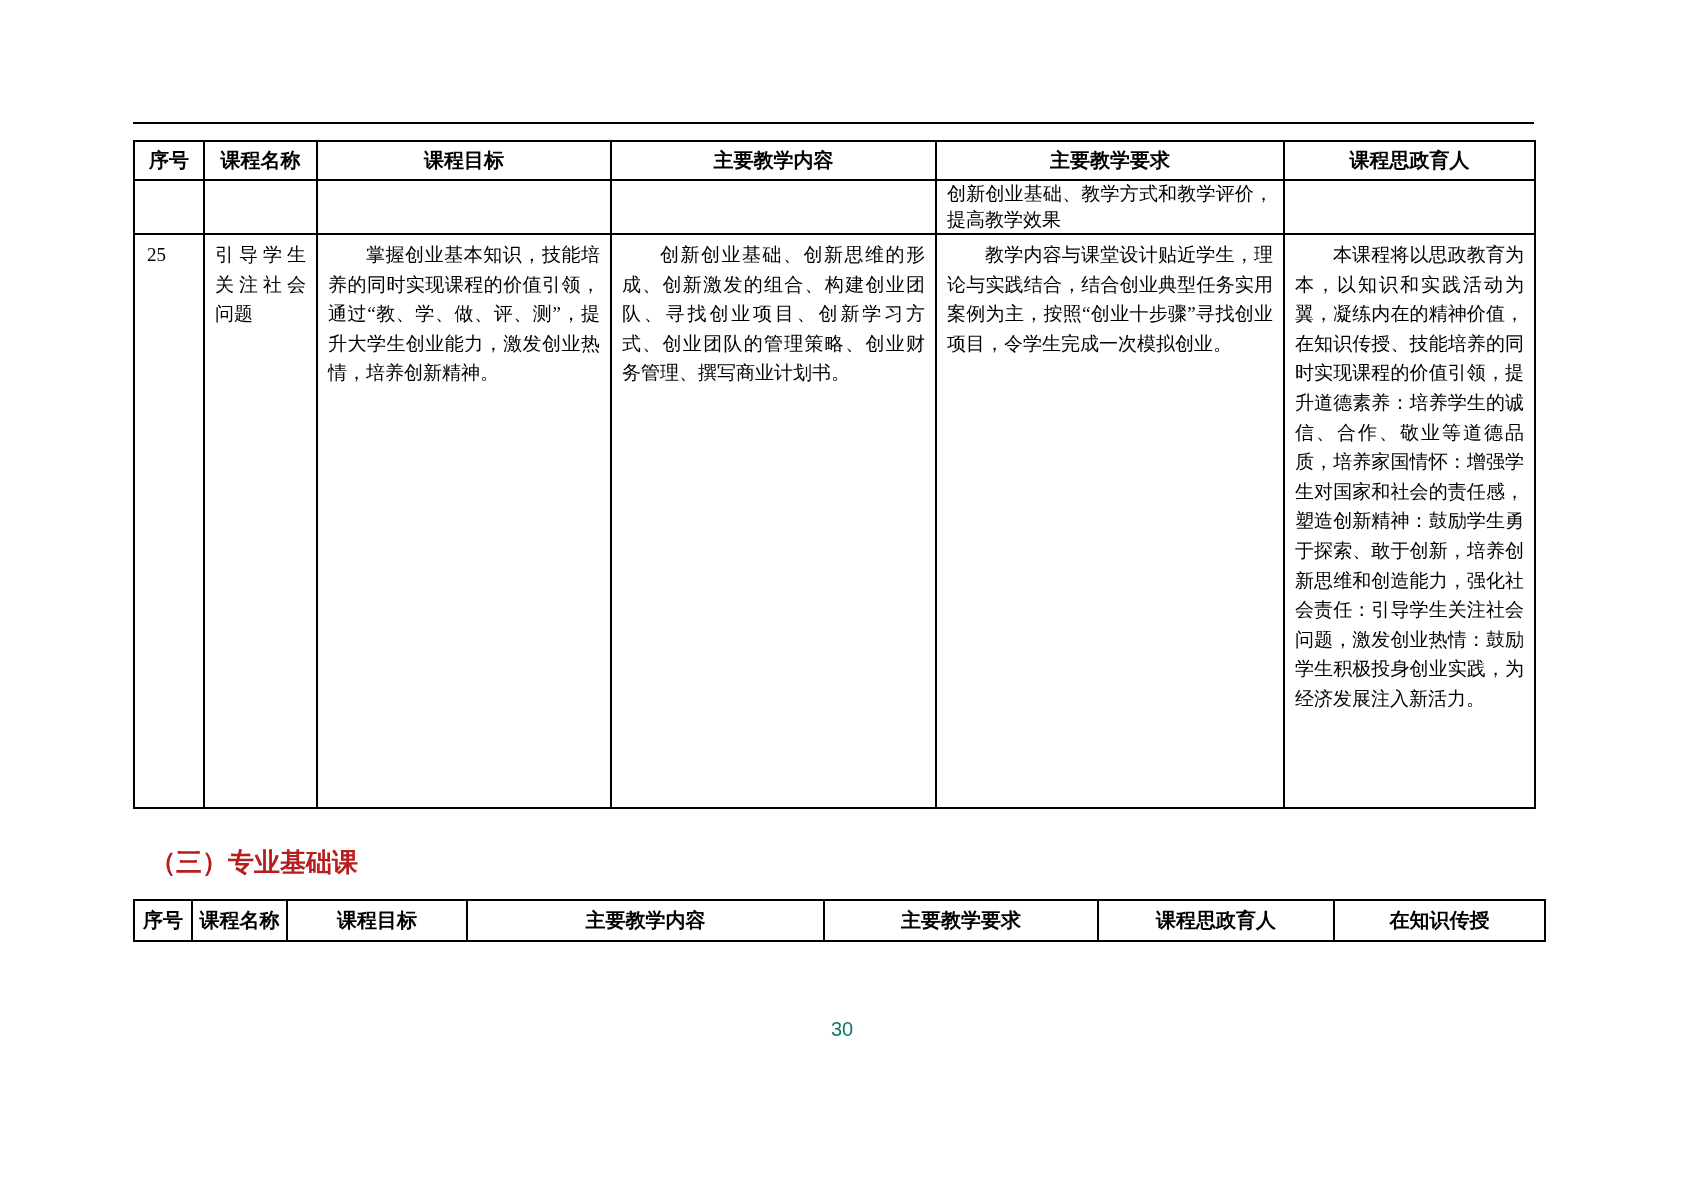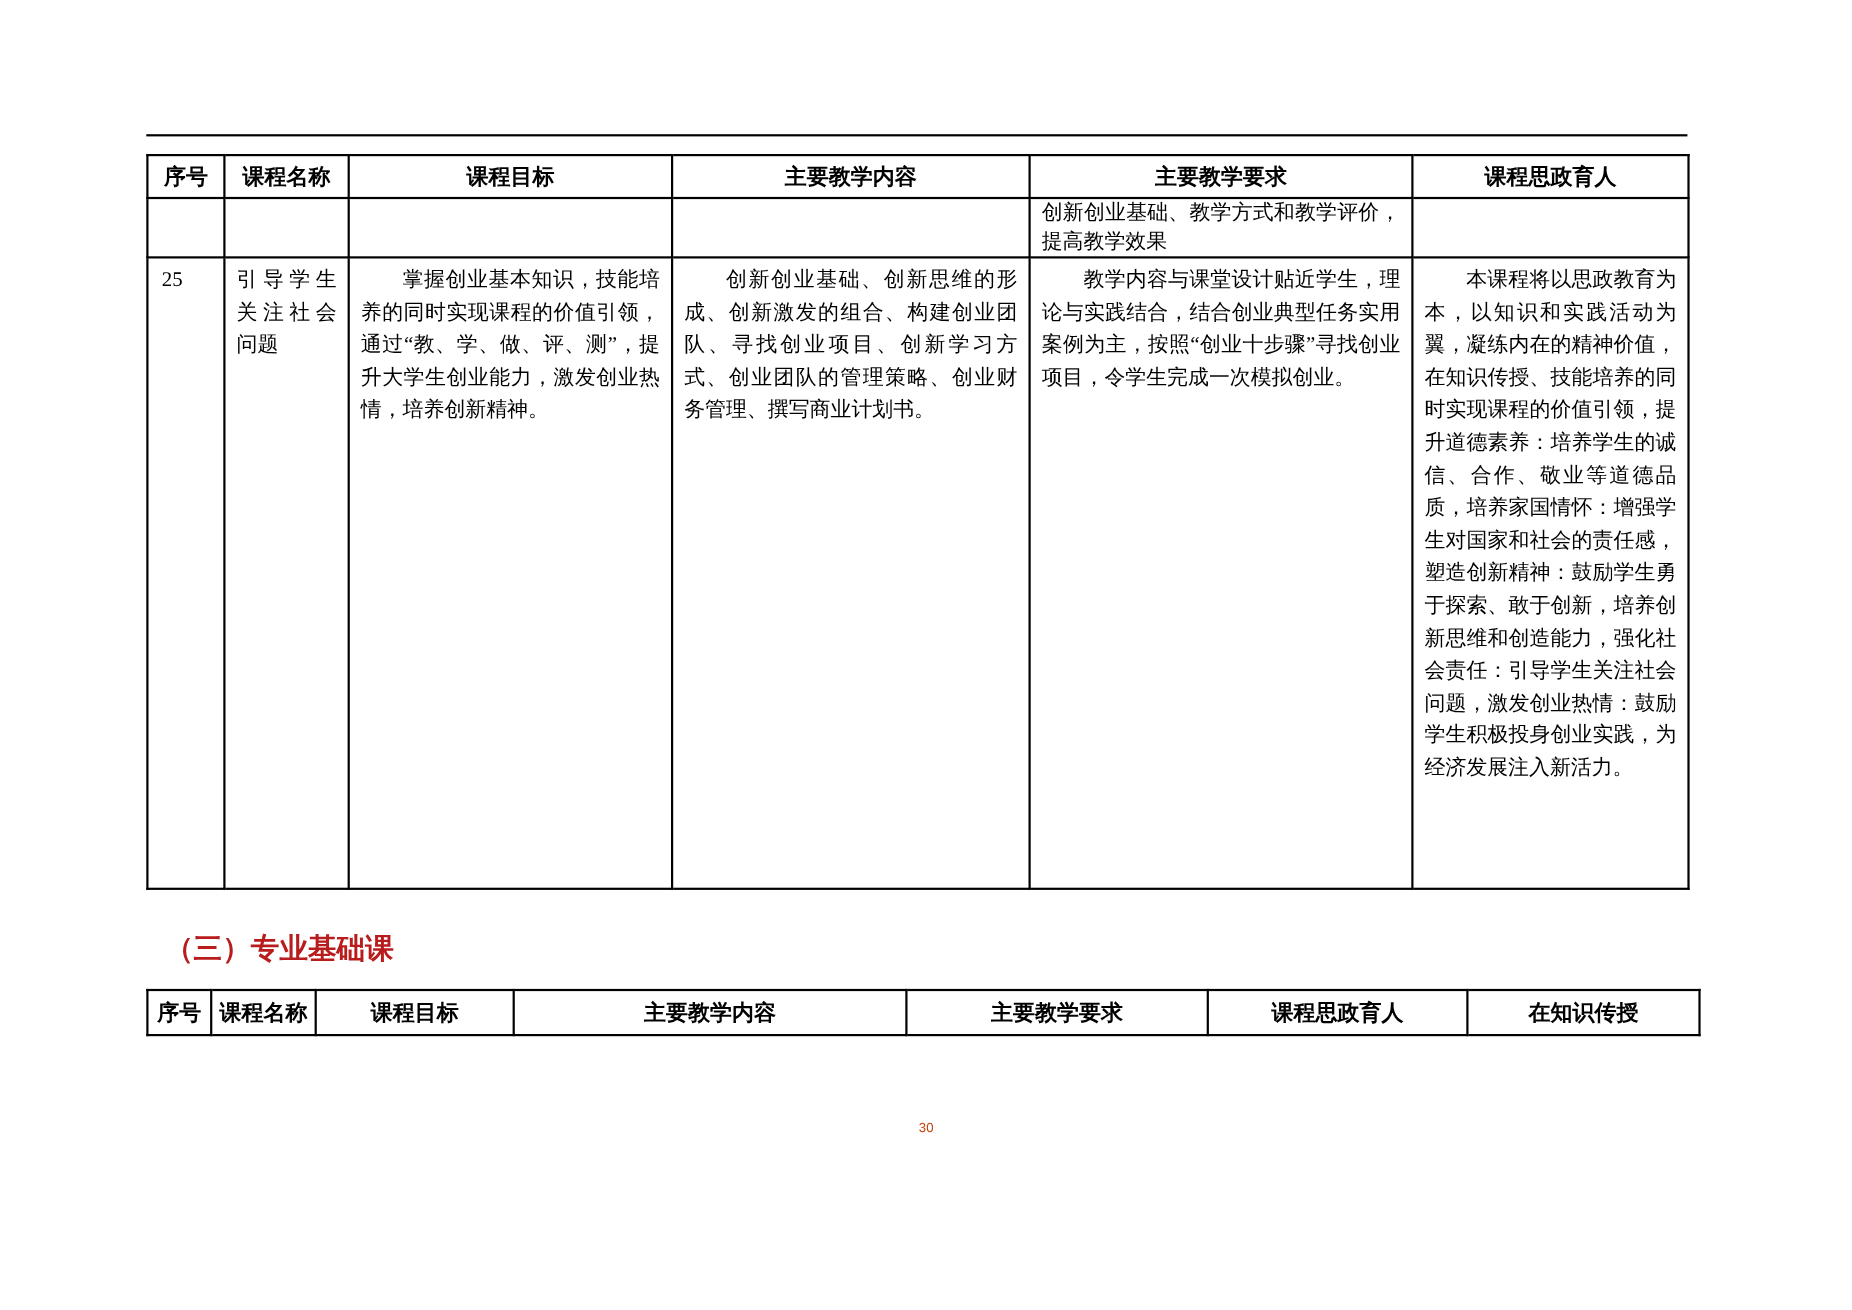--- a/index.html
+++ b/index.html
@@ -52,22 +52,22 @@
     margin:0;
     font-family:"Liberation Sans", sans-serif;
     font-weight:bold;
     font-size:26px;
     color:#b91c1c;
   }
   .page-number{
     position:absolute;left:0;right:0;top:1018px;
     text-align:center;
     font-family:"Liberation Sans", sans-serif;
-    font-size:12px;
-    color:#c2410c;
+    font-size:20px;
+    color:#0f766e;
   }
 </style>
 </head>
 <body>
 
 <div class="page">
 
   <div class="top-rule"></div>
 
   <table class="t1">

